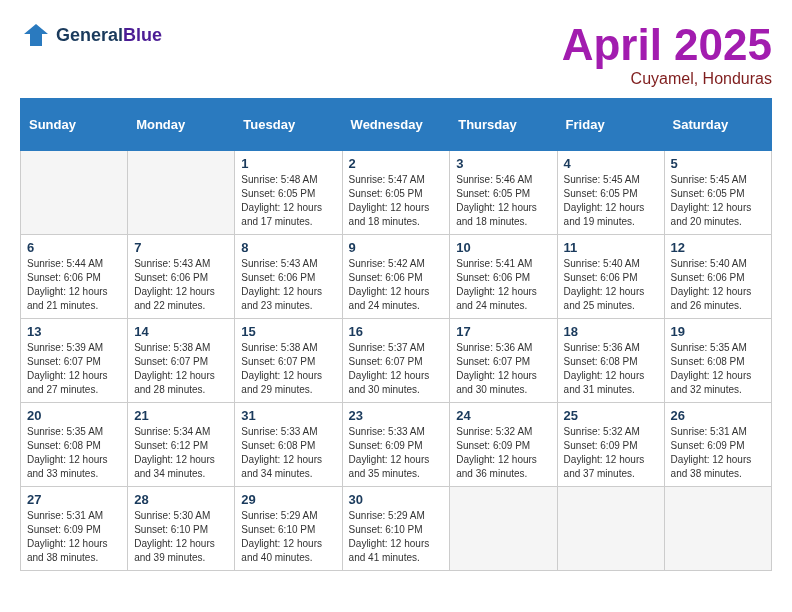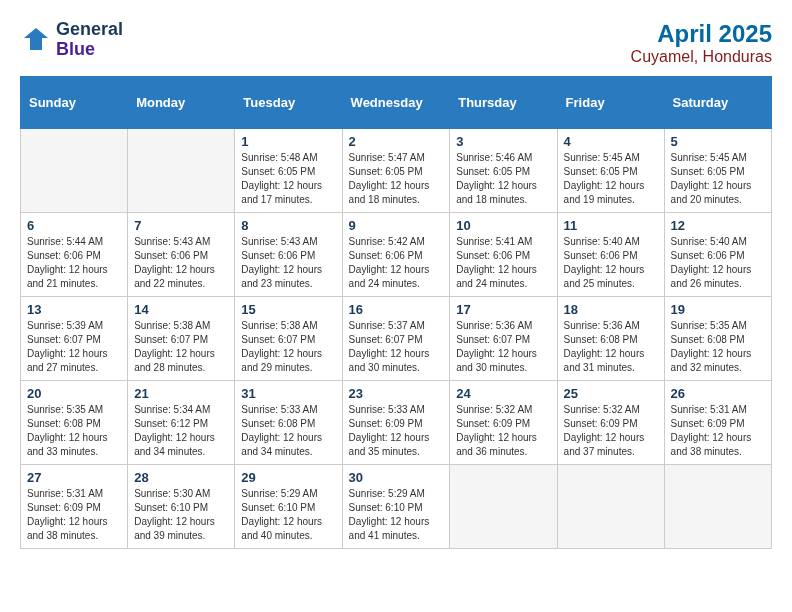--- a/index.html
+++ b/index.html
@@ -15,21 +15,20 @@
       justify-content: space-between;
       align-items: flex-start;
       margin-bottom: 10px;
     }
     .logo {
       display: flex;
       align-items: center;
     }
     .logo-text {
       display: flex;
-      flex-direction: column;
       line-height: 1.1;
     }
     .logo-general {
       font-size: 18px;
       font-weight: bold;
       color: #1a3a5c;
     }
     .logo-blue {
       font-size: 18px;
       font-weight: bold;
@@ -37,23 +36,23 @@
     }
     .logo-icon {
       width: 32px;
       height: 32px;
       margin-right: 4px;
     }
     .title-area {
       text-align: right;
     }
     .month-title {
-      font-size: 24px;
-      font-weight: bold;
-      color: #0369a1;
+      font-size: 44px;
+      font-weight: bold;
+      color: #a21caf;
     }
     .location-title {
       font-size: 16px;
       color: #7f1d1d;
     }
     .calendar {
       width: 100%;
       border-collapse: collapse;
       border: 1px solid #ccc;
     }

